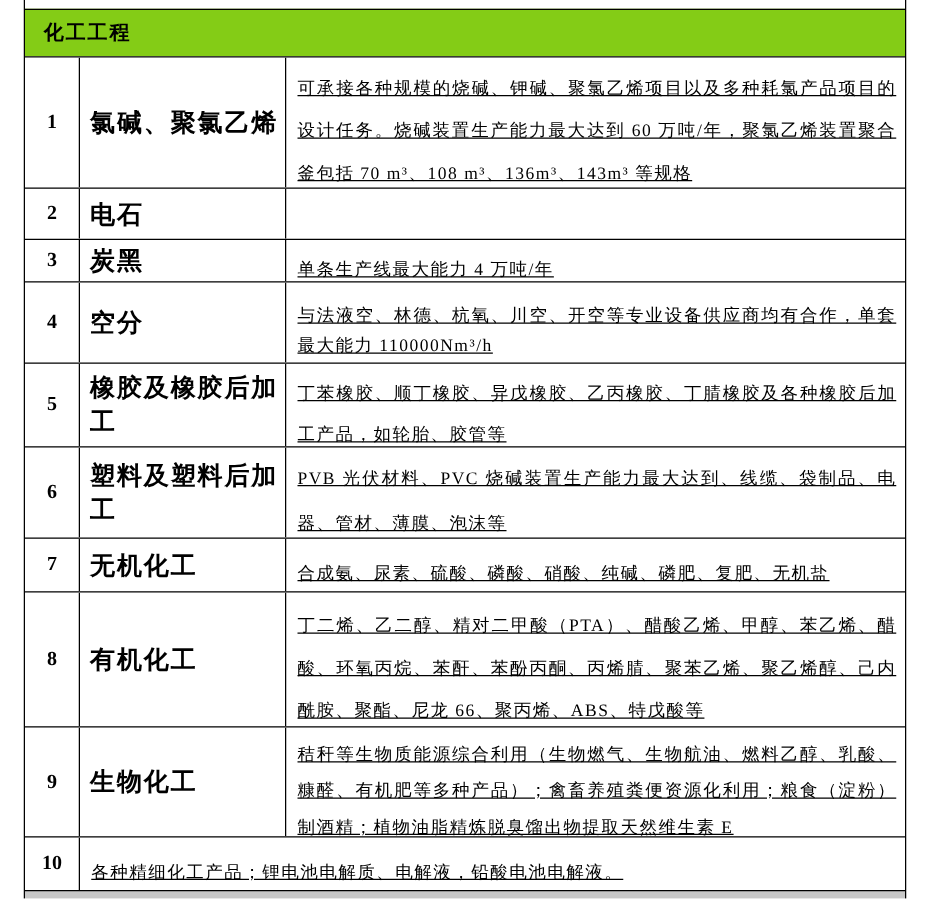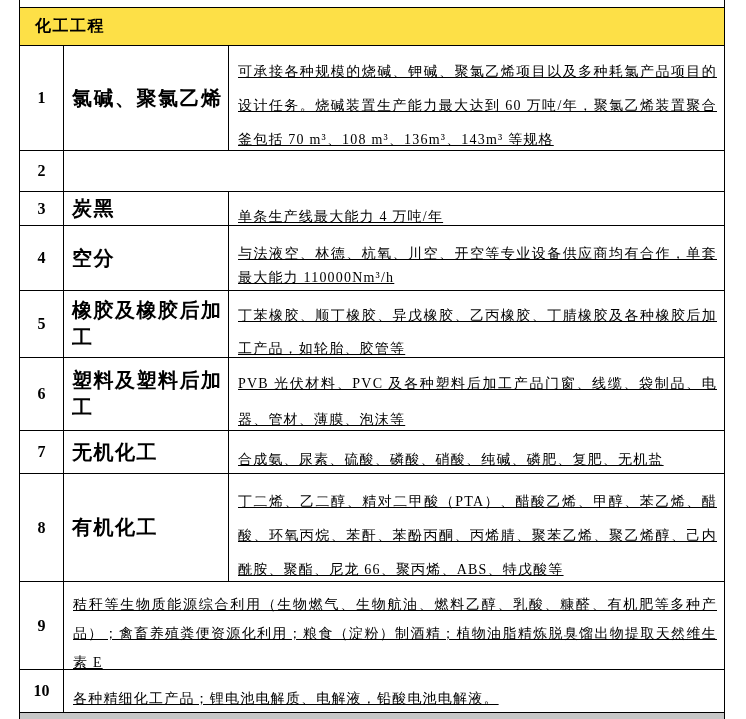--- a/index.html
+++ b/index.html
@@ -31,21 +31,21 @@
     border-top: 1px solid #000000;
     overflow: hidden;
   }
   .trow.remnant {
     border-top: none;
     height: 7px;
     background: #ffffff;
   }
   .trow.section-head {
     height: 38px;
-    background: #fde047;
+    background: #84cc16;
     align-items: center;
   }
   .section-title {
     font-weight: bold;
     font-size: 16px;
     letter-spacing: 1.5px;
     padding-left: 15px;
   }
   .trow.band {
     height: 7px;
@@ -109,20 +109,21 @@
     </div>
 
     <div class="trow r1">
       <div class="cell num">1</div>
       <div class="cell cat">氯碱、聚氯乙烯</div>
       <div class="cell desc">可承接各种规模的烧碱、钾碱、聚氯乙烯项目以及多种耗氯产品项目的设计任务。烧碱装置生产能力最大达到 60 万吨/年，聚氯乙烯装置聚合釜包括 70 m³、108 m³、136m³、143m³ 等规格</div>
     </div>
 
     <div class="trow r2">
       <div class="cell num">2</div>
+      <div class="cell cat">电石</div>
     </div>
 
     <div class="trow r3">
       <div class="cell num">3</div>
       <div class="cell cat">炭黑</div>
       <div class="cell desc">单条生产线最大能力 4 万吨/年</div>
     </div>
 
     <div class="trow r4">
       <div class="cell num">4</div>
@@ -132,37 +133,38 @@
 
     <div class="trow r5">
       <div class="cell num">5</div>
       <div class="cell cat">橡胶及橡胶后加工</div>
       <div class="cell desc">丁苯橡胶、顺丁橡胶、异戊橡胶、乙丙橡胶、丁腈橡胶及各种橡胶后加工产品，如轮胎、胶管等</div>
     </div>
 
     <div class="trow r6">
       <div class="cell num">6</div>
       <div class="cell cat">塑料及塑料后加工</div>
-      <div class="cell desc">PVB 光伏材料、PVC 及各种塑料后加工产品门窗、线缆、袋制品、电器、管材、薄膜、泡沫等</div>
+      <div class="cell desc">PVB 光伏材料、PVC 烧碱装置生产能力最大达到、线缆、袋制品、电器、管材、薄膜、泡沫等</div>
     </div>
 
     <div class="trow r7">
       <div class="cell num">7</div>
       <div class="cell cat">无机化工</div>
       <div class="cell desc">合成氨、尿素、硫酸、磷酸、硝酸、纯碱、磷肥、复肥、无机盐</div>
     </div>
 
     <div class="trow r8">
       <div class="cell num">8</div>
       <div class="cell cat">有机化工</div>
       <div class="cell desc">丁二烯、乙二醇、精对二甲酸（PTA）、醋酸乙烯、甲醇、苯乙烯、醋酸、环氧丙烷、苯酐、苯酚丙酮、丙烯腈、聚苯乙烯、聚乙烯醇、己内酰胺、聚酯、尼龙 66、聚丙烯、ABS、特戊酸等</div>
     </div>
 
     <div class="trow r9">
       <div class="cell num">9</div>
+      <div class="cell cat">生物化工</div>
       <div class="cell desc">秸秆等生物质能源综合利用（生物燃气、生物航油、燃料乙醇、乳酸、糠醛、有机肥等多种产品）；禽畜养殖粪便资源化利用；粮食（淀粉）制酒精；植物油脂精炼脱臭馏出物提取天然维生素 E</div>
     </div>
 
     <div class="trow r10">
       <div class="cell num">10</div>
       <div class="cell desc">各种精细化工产品；锂电池电解质、电解液，铅酸电池电解液。</div>
     </div>
 
     <div class="trow band"></div>
 

